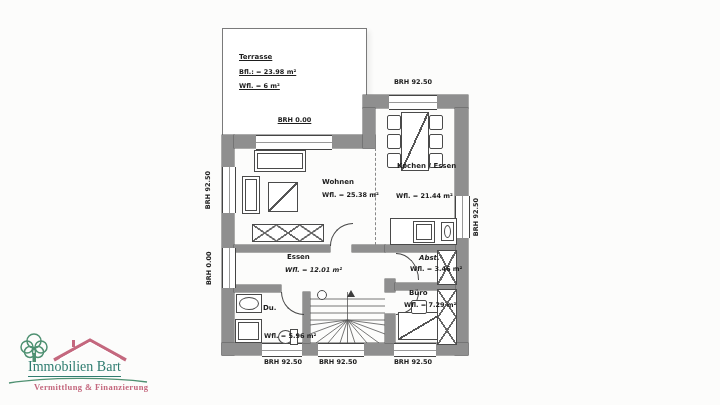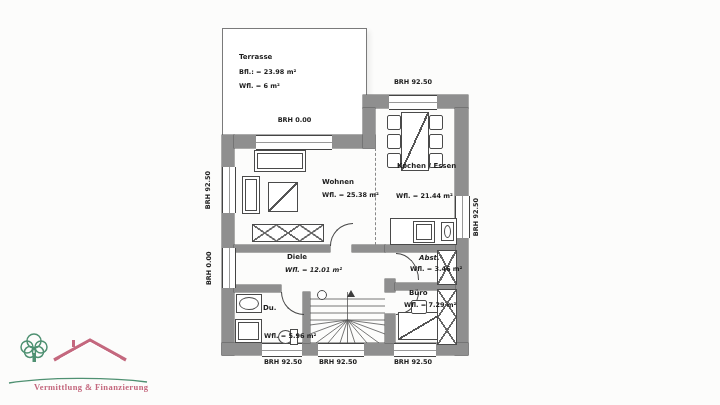--- a/index.html
+++ b/index.html
@@ -37,21 +37,21 @@
   .round{border-radius:50%;}
   .tri{position:absolute;width:0;height:0;border-left:4px solid transparent;border-right:4px solid transparent;
        border-bottom:7px solid #3d3d3d;z-index:4;}
 
   
   .lbl{position:absolute;font-size:7px;font-weight:700;color:#1d1d1d;white-space:nowrap;z-index:4;line-height:1;}
   .sm{font-size:6.5px;}
   .brh{position:absolute;font-size:6.5px;font-weight:700;color:#1d1d1d;white-space:nowrap;z-index:4;
        text-align:center;line-height:1;}
   .rot{transform:rotate(-90deg);transform-origin:center;}
-  .terrace .t{position:absolute;left:16px;font-size:6.5px;font-weight:700;color:#1d1d1d;white-space:nowrap;}
+  .terrace .t{position:absolute;left:16px;font-size:6.5px;font-weight:700;color:#1d1d1d;white-space:nowrap;text-decoration:underline;}
 
   
   #logo{position:absolute;left:8px;top:332px;width:150px;height:70px;z-index:5;}
   #logo-art{position:absolute;left:8px;top:0;}
   #logo-title{position:absolute;left:20px;top:27px;font-family:"Liberation Serif",serif;font-size:14px;
               color:#2f7d70;border-bottom:1px solid #2f7d70;padding-bottom:1px;white-space:nowrap;}
   #logo-swoosh{position:absolute;left:0;top:44px;}
   #logo-sub{position:absolute;left:26px;top:50px;font-family:"Liberation Serif",serif;font-size:8.5px;
             font-weight:700;letter-spacing:.4px;color:#c4687e;white-space:nowrap;}
 </style>
@@ -145,21 +145,21 @@
       <line x1="37.5" y1="28" x2="75" y2="33"></line>
     </g>
   </svg>
   <div class="furn round" style="left:317px;top:290px;width:8px;height:8px;z-index:4;"></div>
   <div class="tri" style="left:347px;top:290px;"></div>
 
   <div class="lbl" style="left:322px;top:179px;">Wohnen</div>
   <div class="lbl sm" style="left:322px;top:192px;">Wfl. = 25.38 m²</div>
   <div class="lbl" style="left:397px;top:163px;">Kochen / Essen</div>
   <div class="lbl sm" style="left:396px;top:193px;text-align:center;">Wfl. = 21.44 m²</div>
-  <div class="lbl" style="left:287px;top:254px;">Diele</div>
+  <div class="lbl" style="left:287px;top:254px;">Essen</div>
   <div class="lbl sm" style="left:285px;top:267px;font-style:italic;">Wfl. = 12.01 m²</div>
   <div class="lbl" style="left:263px;top:305px;">Du.</div>
   <div class="lbl sm" style="left:264px;top:333px;">Wfl. = 5.96 m²</div>
   <div class="lbl" style="left:419px;top:255px;font-style:italic;">Abst.</div>
   <div class="lbl sm" style="left:410px;top:266px;">Wfl. = 3.46 m²</div>
   <div class="lbl" style="left:409px;top:290px;">Büro</div>
   <div class="lbl sm" style="left:404px;top:302px;">Wfl. = 7.29 m²</div>
 
   <div class="brh" style="left:383px;top:79px;width:60px;">BRH 92.50</div>
   <div class="brh rot" style="left:189px;top:187px;width:38px;">BRH 92.50</div>
@@ -176,19 +176,20 @@
         <circle cx="18" cy="9" r="7"></circle>
         <circle cx="25" cy="15" r="6"></circle>
         <circle cx="14" cy="20" r="5.5"></circle>
         <circle cx="22" cy="20" r="5.5"></circle>
       </g>
       <rect x="16.5" y="21" width="3.5" height="9" fill="#4f9172"></rect>
       <path d="M38 28 L74 8 L110 28" stroke="#c4687e" stroke-width="3.2" fill="none"></path>
       <path d="M44 27 L74 10.5 L104 27" stroke="#ffffff" stroke-width="1.2" fill="none"></path>
       <rect x="56" y="8" width="3" height="7" fill="#c4687e"></rect>
     </svg>
+    <div id="logo-title">Immobilien Bart</div>
     <svg id="logo-swoosh" width="140" height="8" viewBox="0 0 140 8">
       <path d="M1 7 C 38 1, 102 1, 139 6" stroke="#4f9172" stroke-width="1.4" fill="none"></path>
     </svg>
     <div id="logo-sub">Vermittlung &amp; Finanzierung</div>
   </div>
 
 </div>
 
 </body></html>

